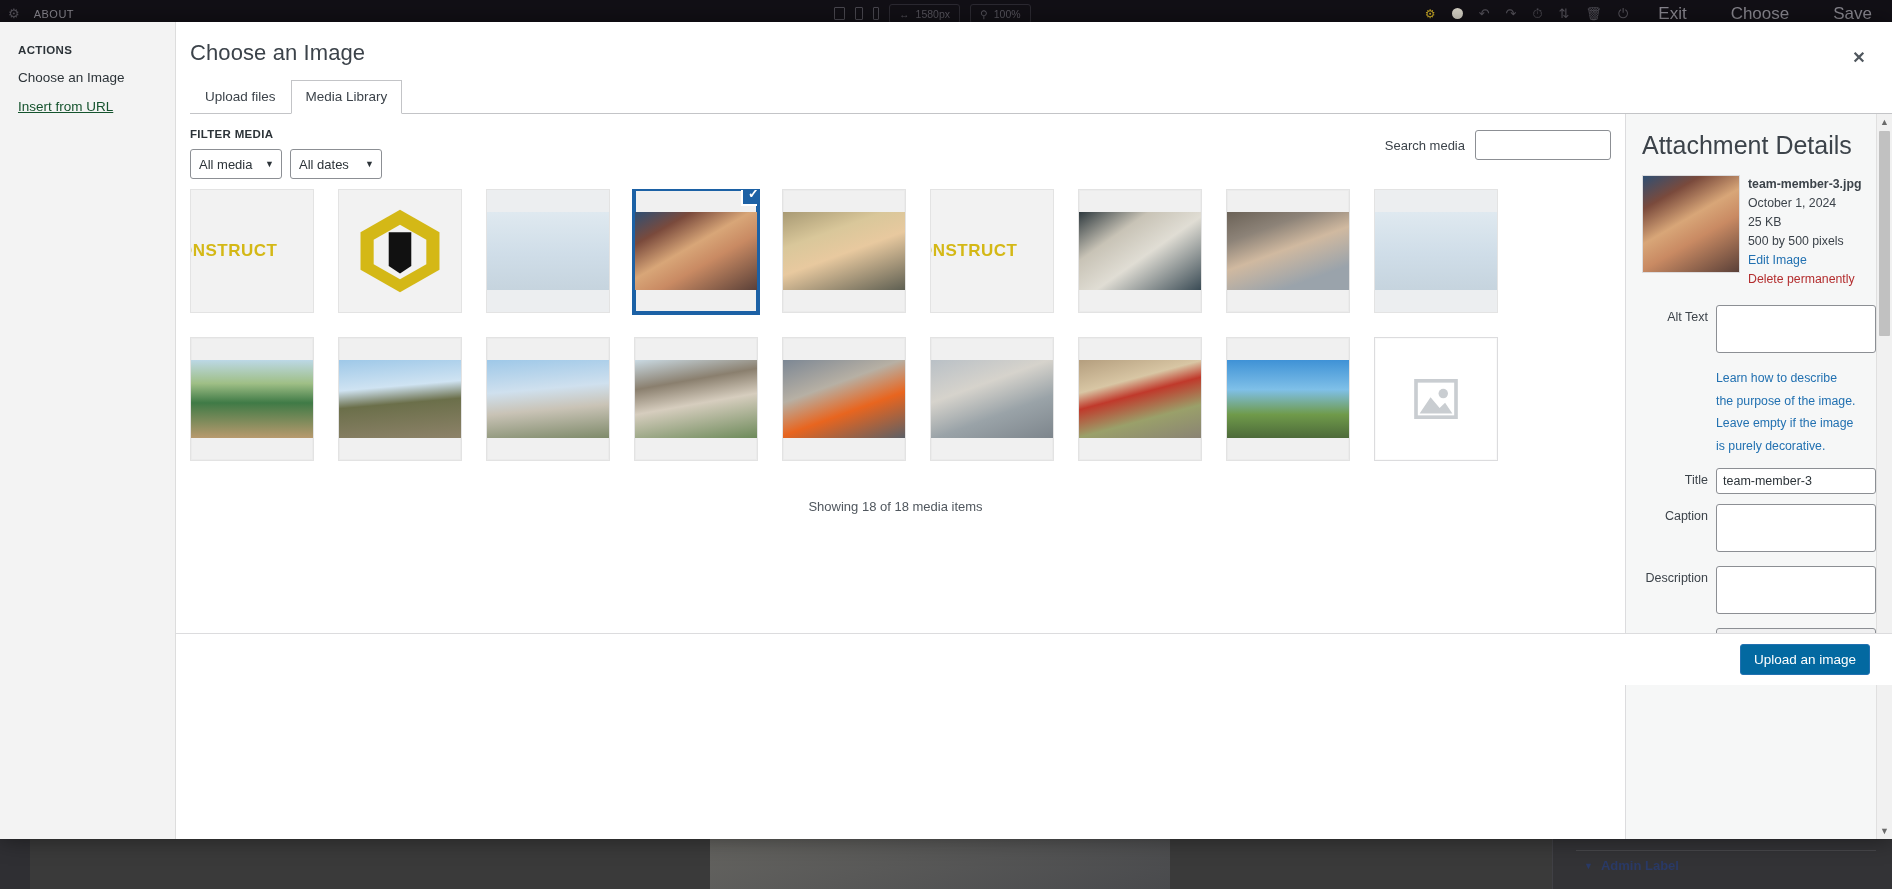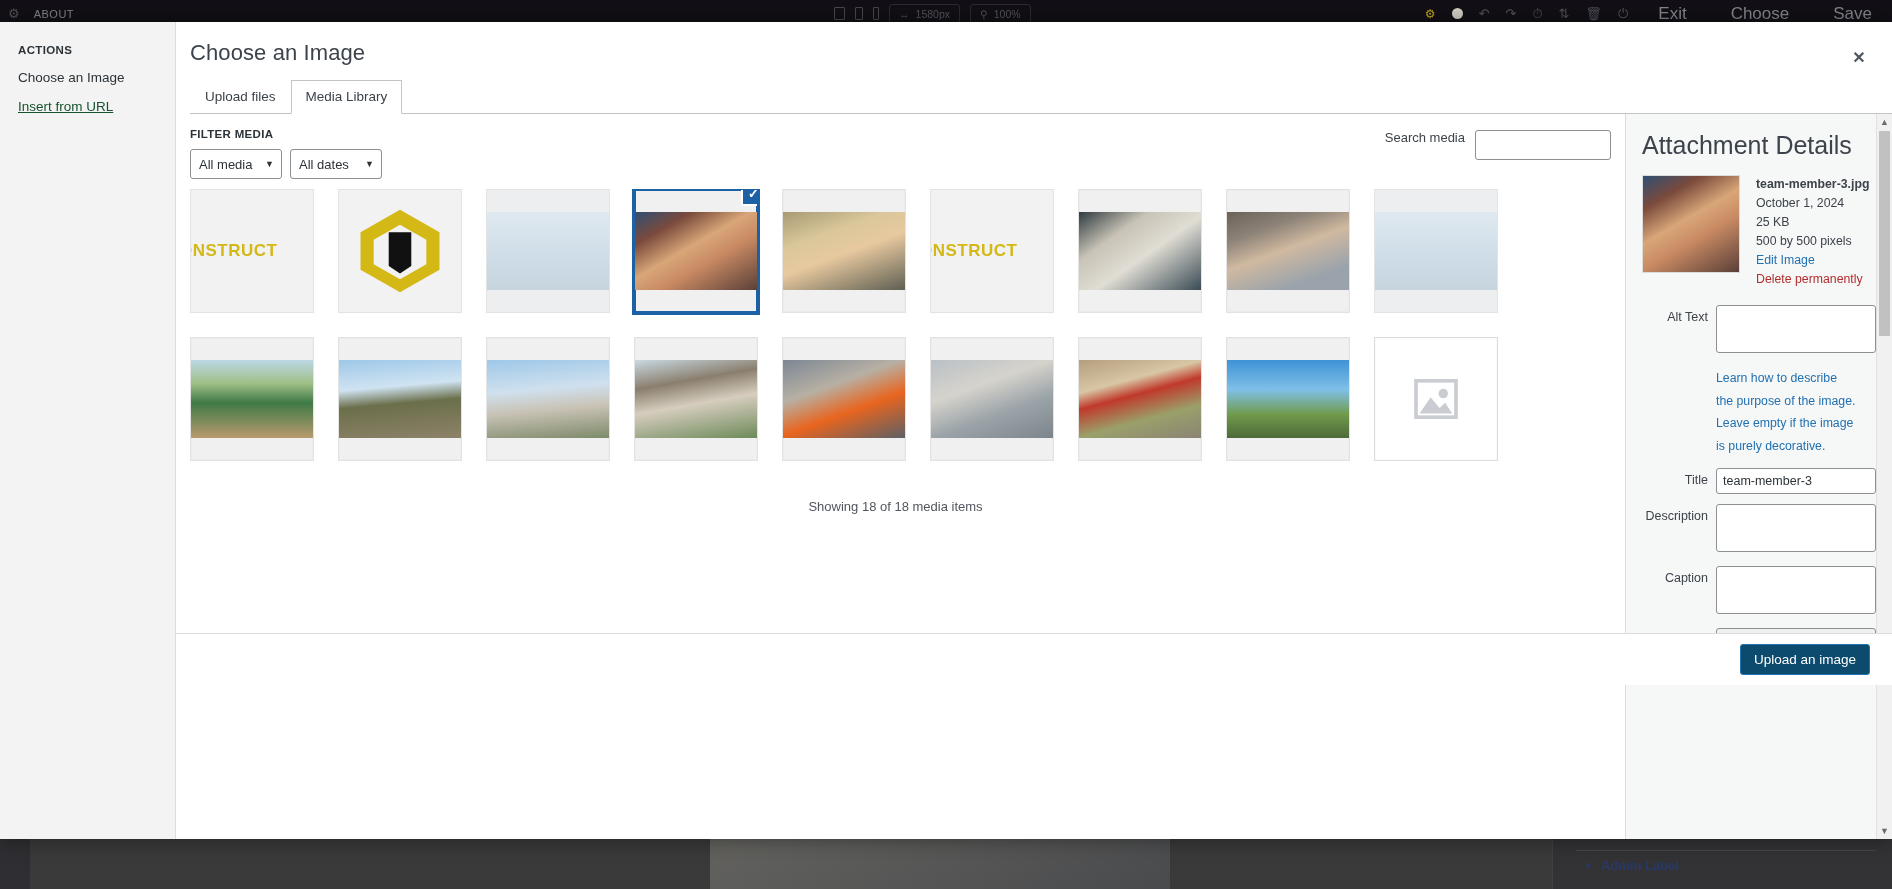--- a/index.html
+++ b/index.html
@@ -133,21 +133,21 @@
     font-family: "Liberation Sans", sans-serif; cursor: pointer;
   }
   .sel-wrap { position: relative; display: inline-block; }
   .sel-wrap .sel-caret {
     position: absolute; right: 8px; top: 50%; transform: translateY(-50%);
     pointer-events: none; font-size: 9px; color: #2c3338; font-weight: bold;
   }
   .w-media { width: 92px; }
   .w-dates { width: 92px; }
 
-  .search-right { margin-left: auto; display: flex; align-items: flex-start; gap: 10px; padding-top: 2px; }
+  .search-right { margin-left: auto; display: flex; align-items: center; gap: 10px; padding-top: 2px; }
   .search-lbl { font-size: 13px; color: #3c434a; }
   .search-box {
     width: 136px; height: 30px; border: 1px solid #8c8f94; border-radius: 3px;
     background: #fff; padding: 0 8px; font-size: 13px;
     font-family: "Liberation Sans", sans-serif;
   }
 
   .m-grid-scroll { flex: 1; overflow: hidden; padding: 0 14px 0 14px; }
   .m-grid {
     display: flex; flex-wrap: wrap; gap: 0;
@@ -175,21 +175,21 @@
     margin-left: -10px;
   }
 
   
   .m-details {
     width: 267px; flex: 0 0 267px; background: #f6f7f7;
     border-left: 1px solid #dcdcde; position: relative;
     padding: 16px 16px 0 16px; overflow: hidden;
   }
   .det-title { font-size: 25px; color: #3c434a; line-height: 1.22; font-weight: normal; }
-  .det-top { display: flex; gap: 16px; margin-top: 14px; }
+  .det-top { display: flex; gap: 8px; margin-top: 14px; }
   .det-thumb {
     width: 98px; height: 98px; flex: 0 0 98px; border: 1px solid #dcdcde; overflow: hidden; position: relative;
   }
   .det-meta { font-size: 12.3px; color: #3c434a; line-height: 1.55; }
   .det-meta .fname { font-weight: bold; word-break: break-all; }
   .det-meta a { color: #2271b1; text-decoration: none; display: block; cursor: pointer; }
   .det-meta a.danger { color: #b32d2e; }
 
   .det-fields { margin-top: 16px; }
   .det-row { display: flex; gap: 8px; margin-bottom: 10px; align-items: flex-start; }
@@ -221,21 +221,21 @@
   }
   .det-scrollbar {
     position: absolute; right: 0; top: 0; bottom: 0; width: 16px;
     background: #f1f1f1; border-left: 1px solid #e0e0e0;
     display: flex; flex-direction: column; align-items: center;
   }
   .sb-arrow { font-size: 9px; color: #6b6b6b; padding: 3px 0; }
   .sb-thumb { width: 11px; background: #c1c1c1; border-radius: 1px; margin: 1px 0; }
   .sb-track { flex: 1; width: 100%; }
   .primary-btn {
-    background: #0c4a6e; color: #fff; border: 1px solid #2271b1; border-radius: 3px;
+    background: #0369a1; color: #fff; border: 1px solid #2271b1; border-radius: 3px;
     font-size: 13.5px; padding: 7px 13px; cursor: pointer;
     font-family: "Liberation Sans", sans-serif;
   }
   #modal-footer-strip {
     position: absolute; left: 176px; right: 0; top: 633px; height: 52px;
     background: #fff; border-top: 1px solid #dcdcde;
     display: flex; align-items: center; justify-content: flex-end; padding-right: 22px;
   }
 
   
@@ -466,28 +466,28 @@
           <div class="det-help">Learn how to describe the purpose of the image. Leave empty if the image is purely decorative.</div>
 
           <div class="det-row">
             <div class="det-lbl">Title</div>
             <div class="det-ctl">
               <input class="det-input" type="text" value="team-member-3" style="">
             </div>
           </div>
 
           <div class="det-row">
-            <div class="det-lbl">Description</div>
+            <div class="det-lbl">Caption</div>
             <div class="det-ctl">
               <textarea class="det-textarea" style=""></textarea>
             </div>
           </div>
 
           <div class="det-row">
-            <div class="det-lbl">Caption</div>
+            <div class="det-lbl">Description</div>
             <div class="det-ctl">
               <textarea class="det-textarea" style=""></textarea>
             </div>
           </div>
 
           <div class="det-row">
             <div class="det-lbl">File URL:</div>
             <div class="det-ctl">
               <input class="det-url" type="text" readonly="" value="https://divi-5-testing-2cn" style="">
               <button class="copy-btn">Copy URL to clipboard</button>

